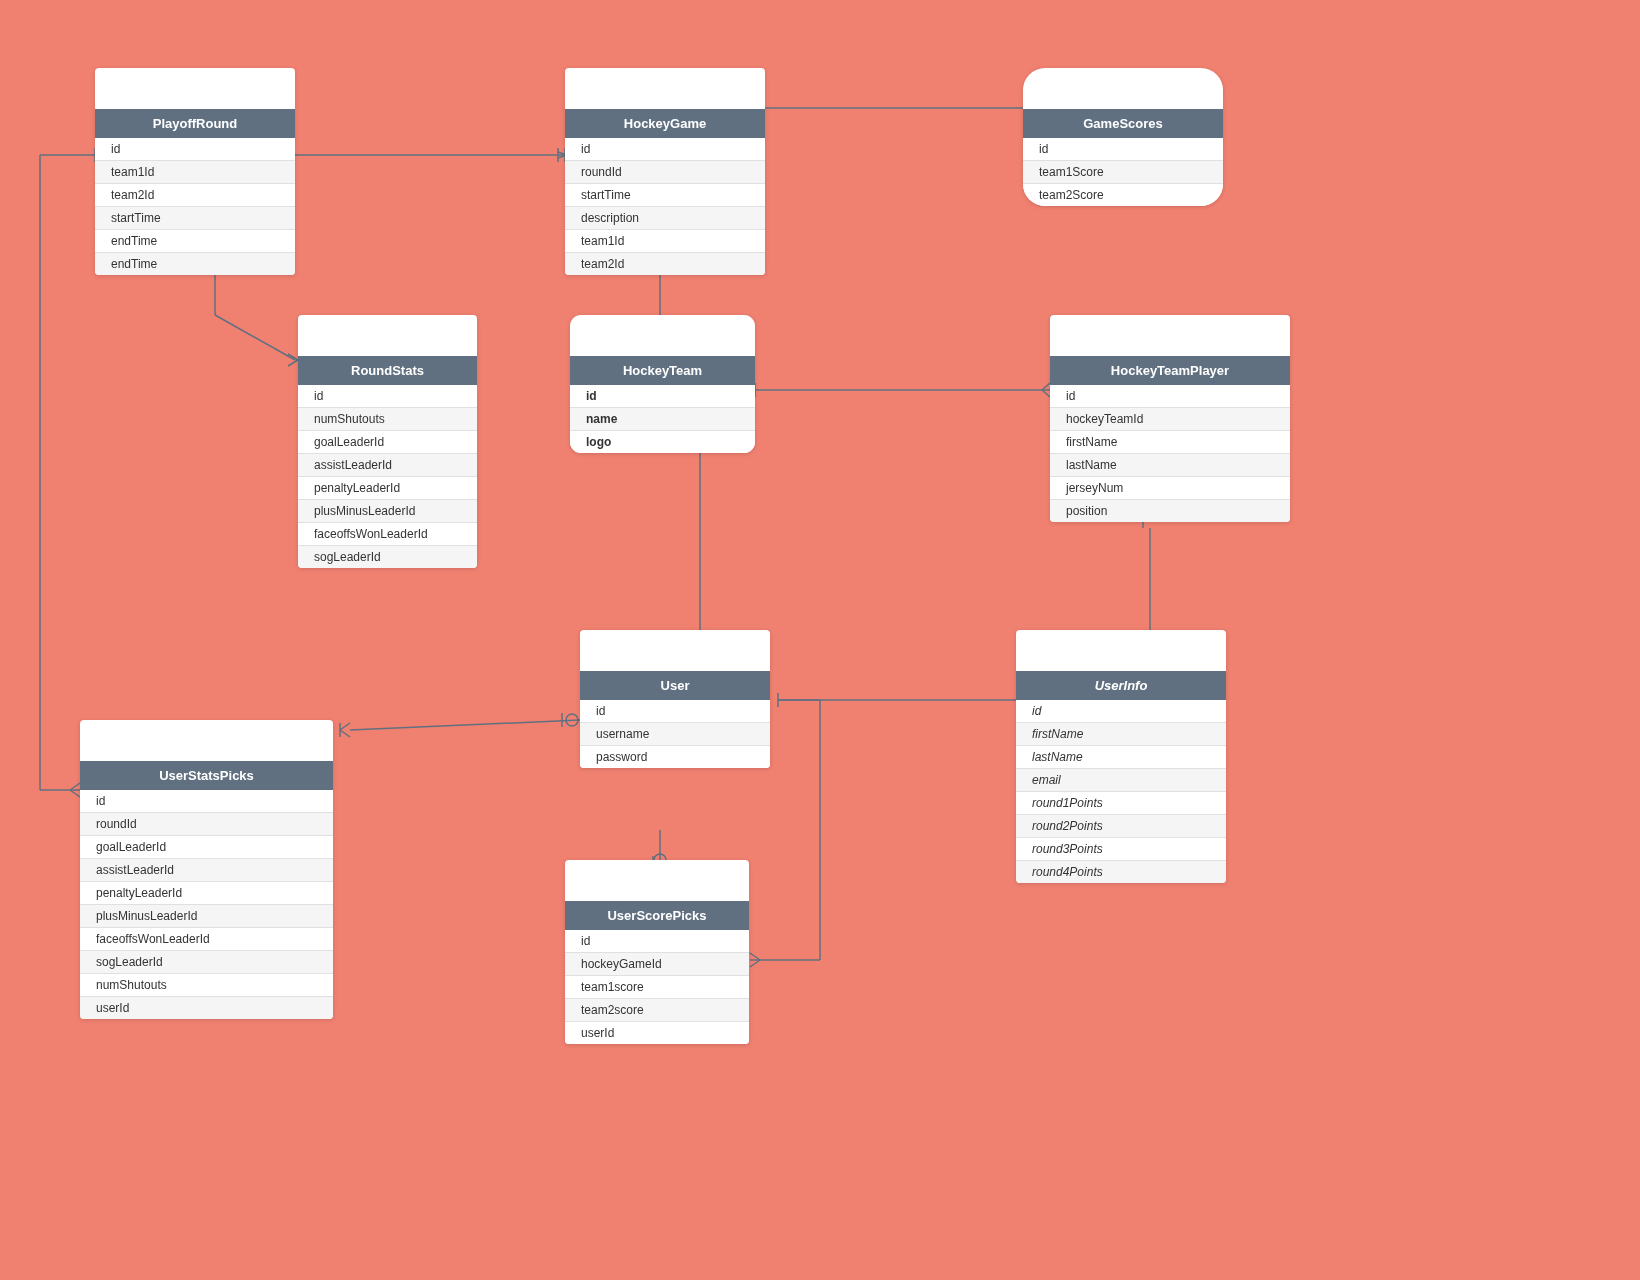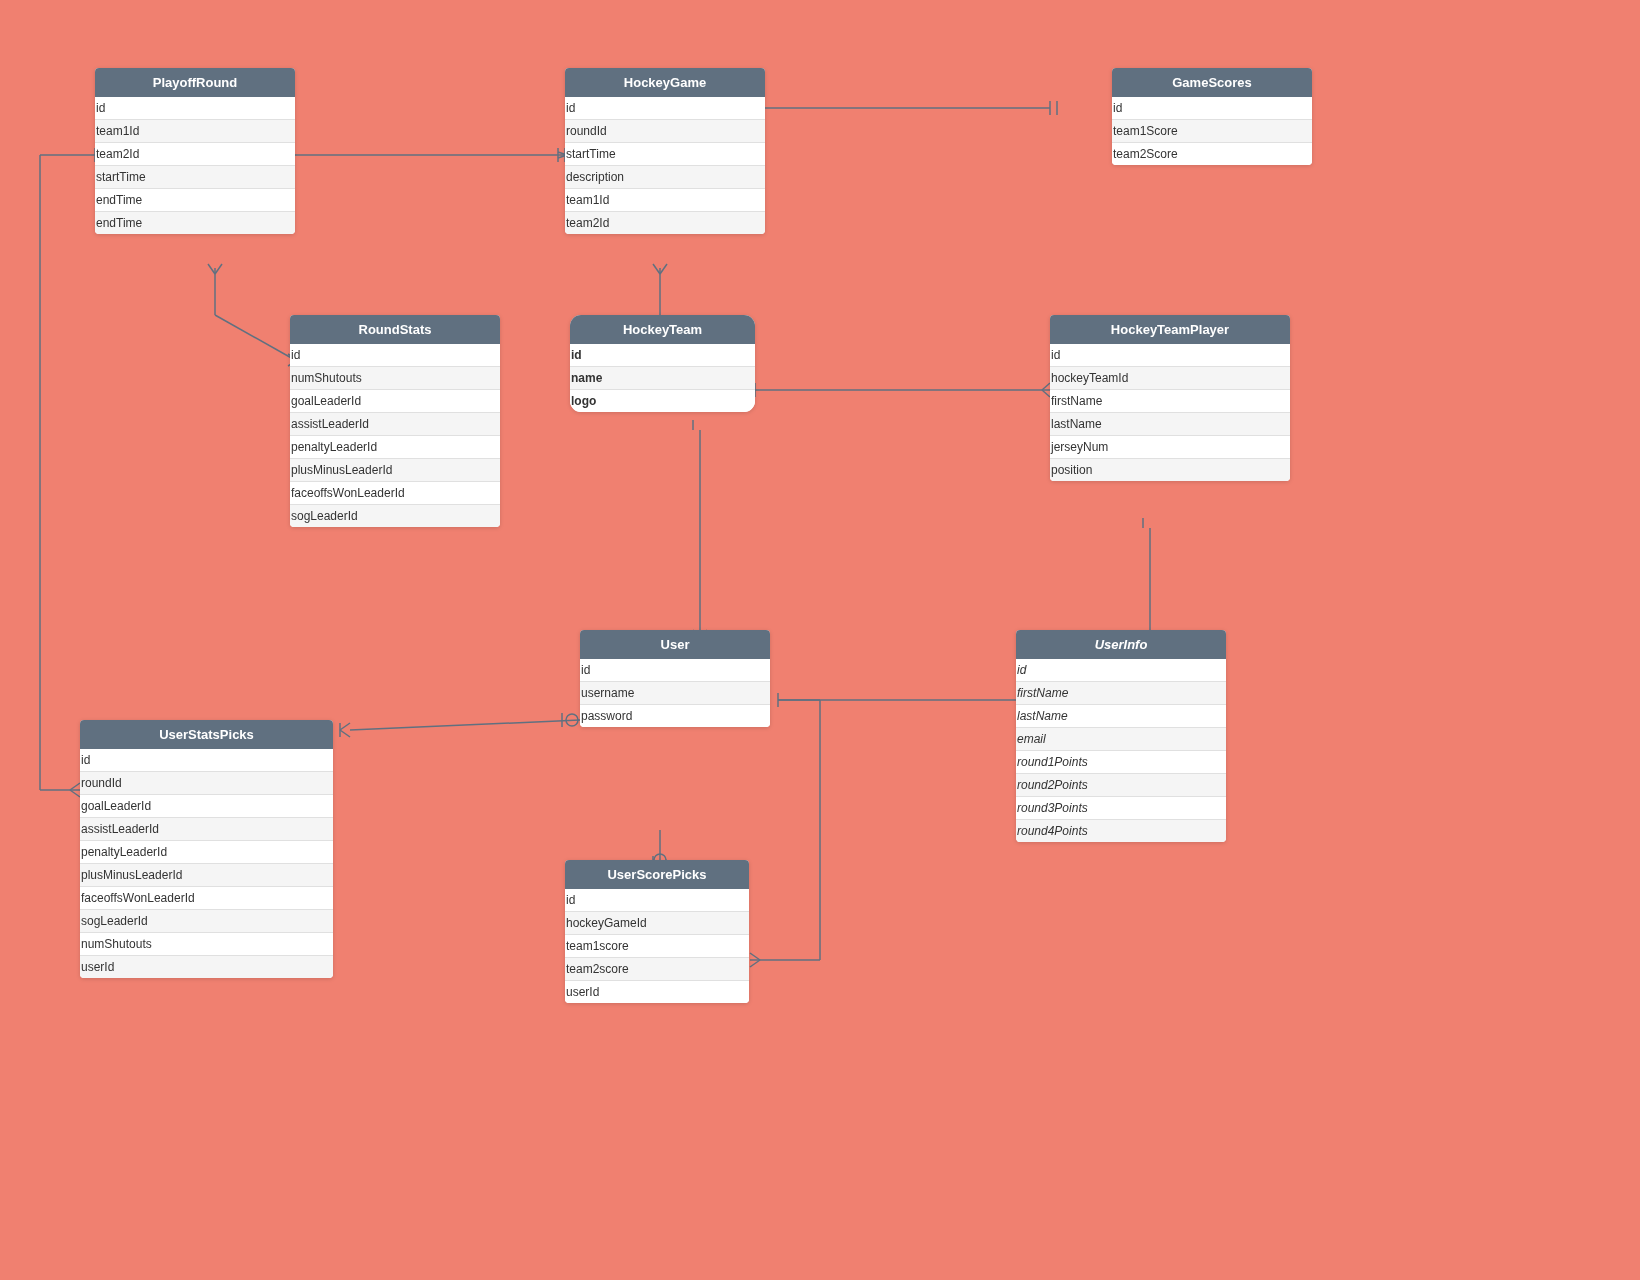--- a/index.html
+++ b/index.html
@@ -31,24 +31,25 @@
       box-shadow: 0 1px 4px rgba(0,0,0,0.15);
       min-width: 160px;
     }
     .er-table-header {
       background: #607080;
       color: white;
       font-weight: bold;
       font-size: 13px;
       padding: 7px 12px;
       text-align: center;
+      margin-top: 41px;
     }
     .er-table-row {
       font-size: 12px;
-      padding: 4px 1px;
+      padding: 4px 16px;
       border-bottom: 1px solid #e0e0e0;
       color: #333;
       background: white;
     }
     .er-table-row:nth-child(odd) {
       background: #f5f5f5;
     }
     .er-table-row:last-child {
       border-bottom: none;
     }
@@ -185,28 +186,28 @@
   <div class="er-table" style="left:565px;top:68px;width:200px;">
     <div class="er-table-header">HockeyGame</div>
     <div class="er-table-row">id</div>
     <div class="er-table-row">roundId</div>
     <div class="er-table-row">startTime</div>
     <div class="er-table-row">description</div>
     <div class="er-table-row">team1Id</div>
     <div class="er-table-row">team2Id</div>
   </div>
 
-  <div class="er-table" style="left:1112px;top:68px;width:200px;">
+  <div class="er-table" style="left:1023px;top:68px;width:200px;border-radius:22px;">
     <div class="er-table-header">GameScores</div>
     <div class="er-table-row">id</div>
     <div class="er-table-row">team1Score</div>
     <div class="er-table-row">team2Score</div>
   </div>
 
-  <div class="er-table" style="left:290px;top:315px;width:210px;">
+  <div class="er-table" style="left:298px;top:315px;width:179px;">
     <div class="er-table-header">RoundStats</div>
     <div class="er-table-row">id</div>
     <div class="er-table-row">numShutouts</div>
     <div class="er-table-row">goalLeaderId</div>
     <div class="er-table-row">assistLeaderId</div>
     <div class="er-table-row">penaltyLeaderId</div>
     <div class="er-table-row">plusMinusLeaderId</div>
     <div class="er-table-row">faceoffsWonLeaderId</div>
     <div class="er-table-row">sogLeaderId</div>
   </div>

